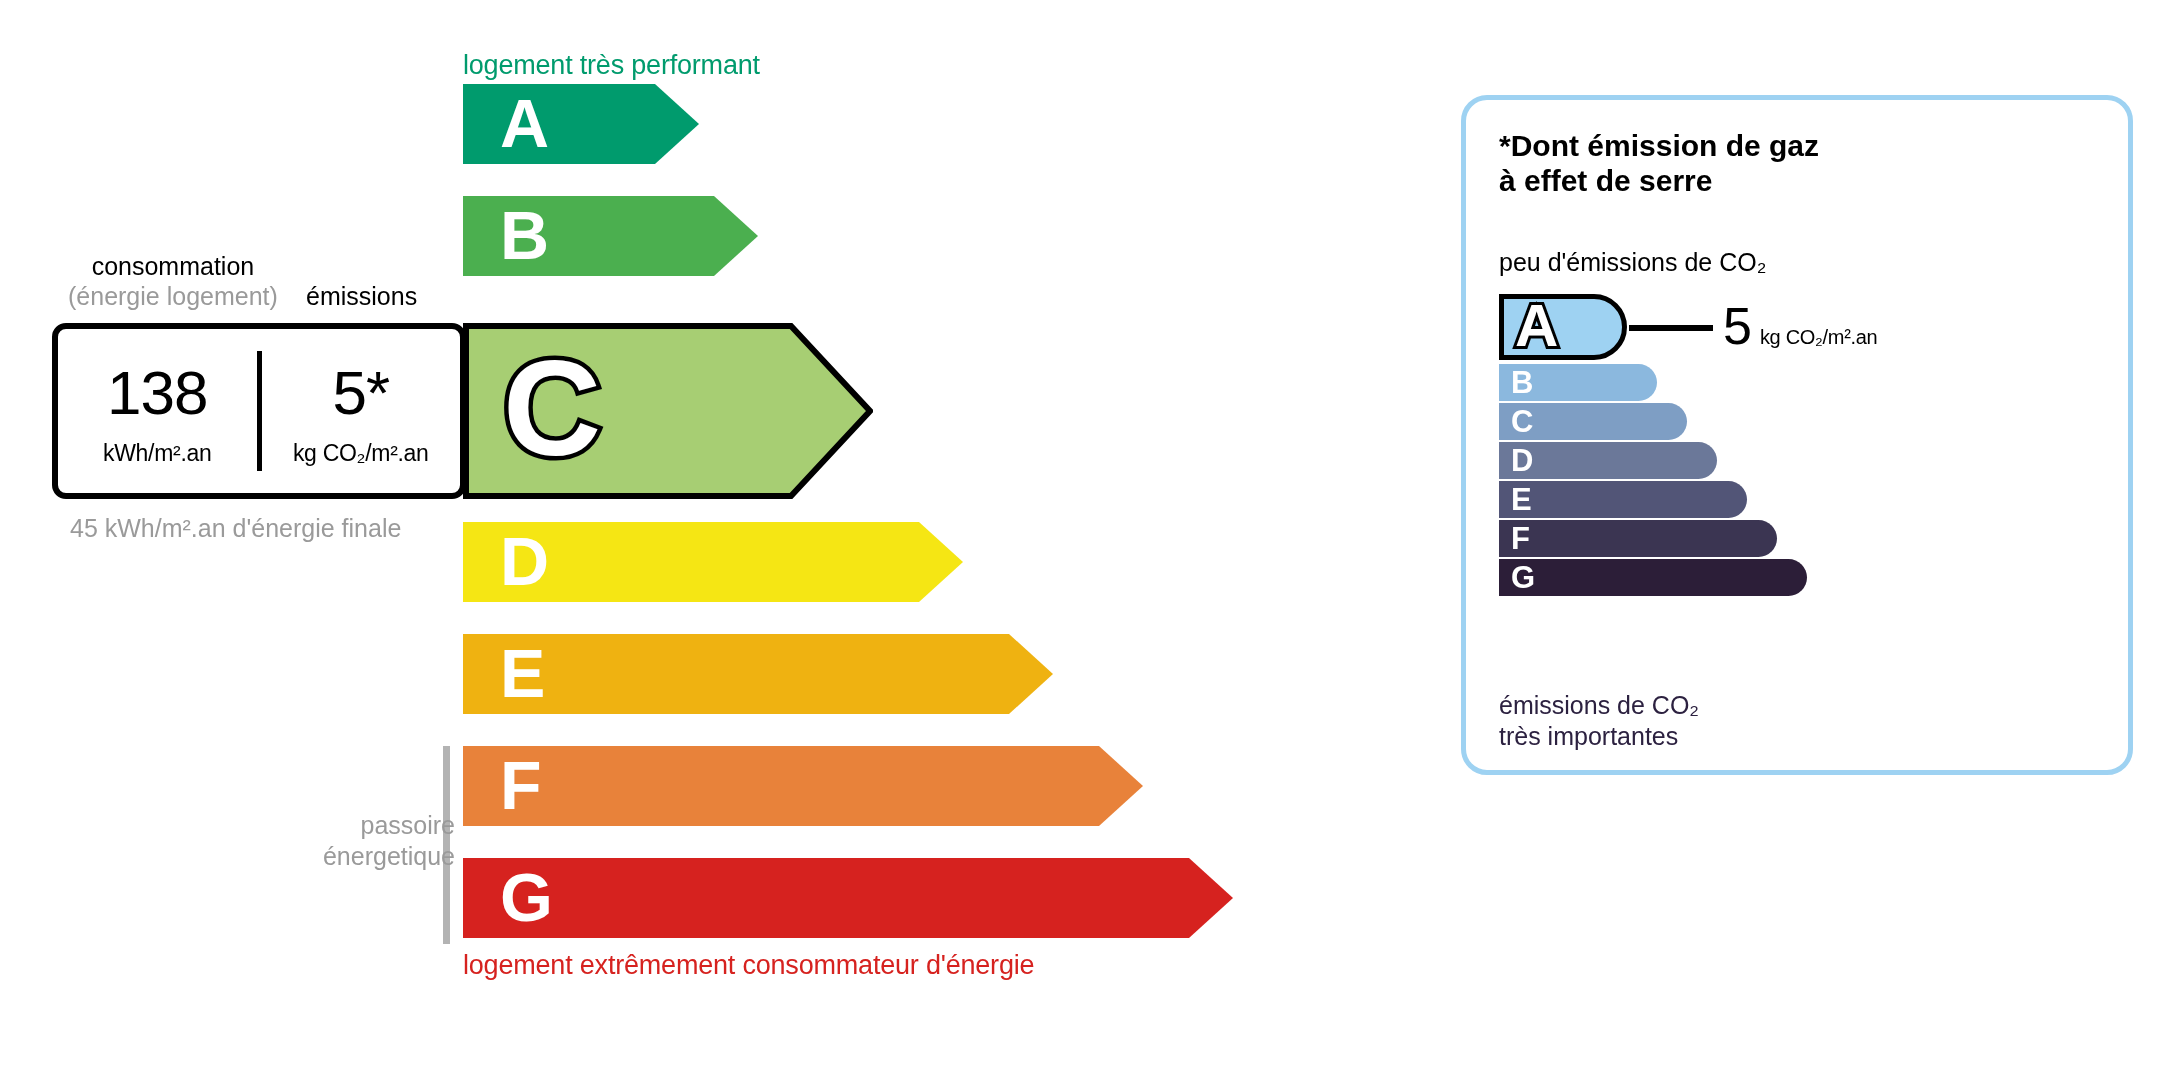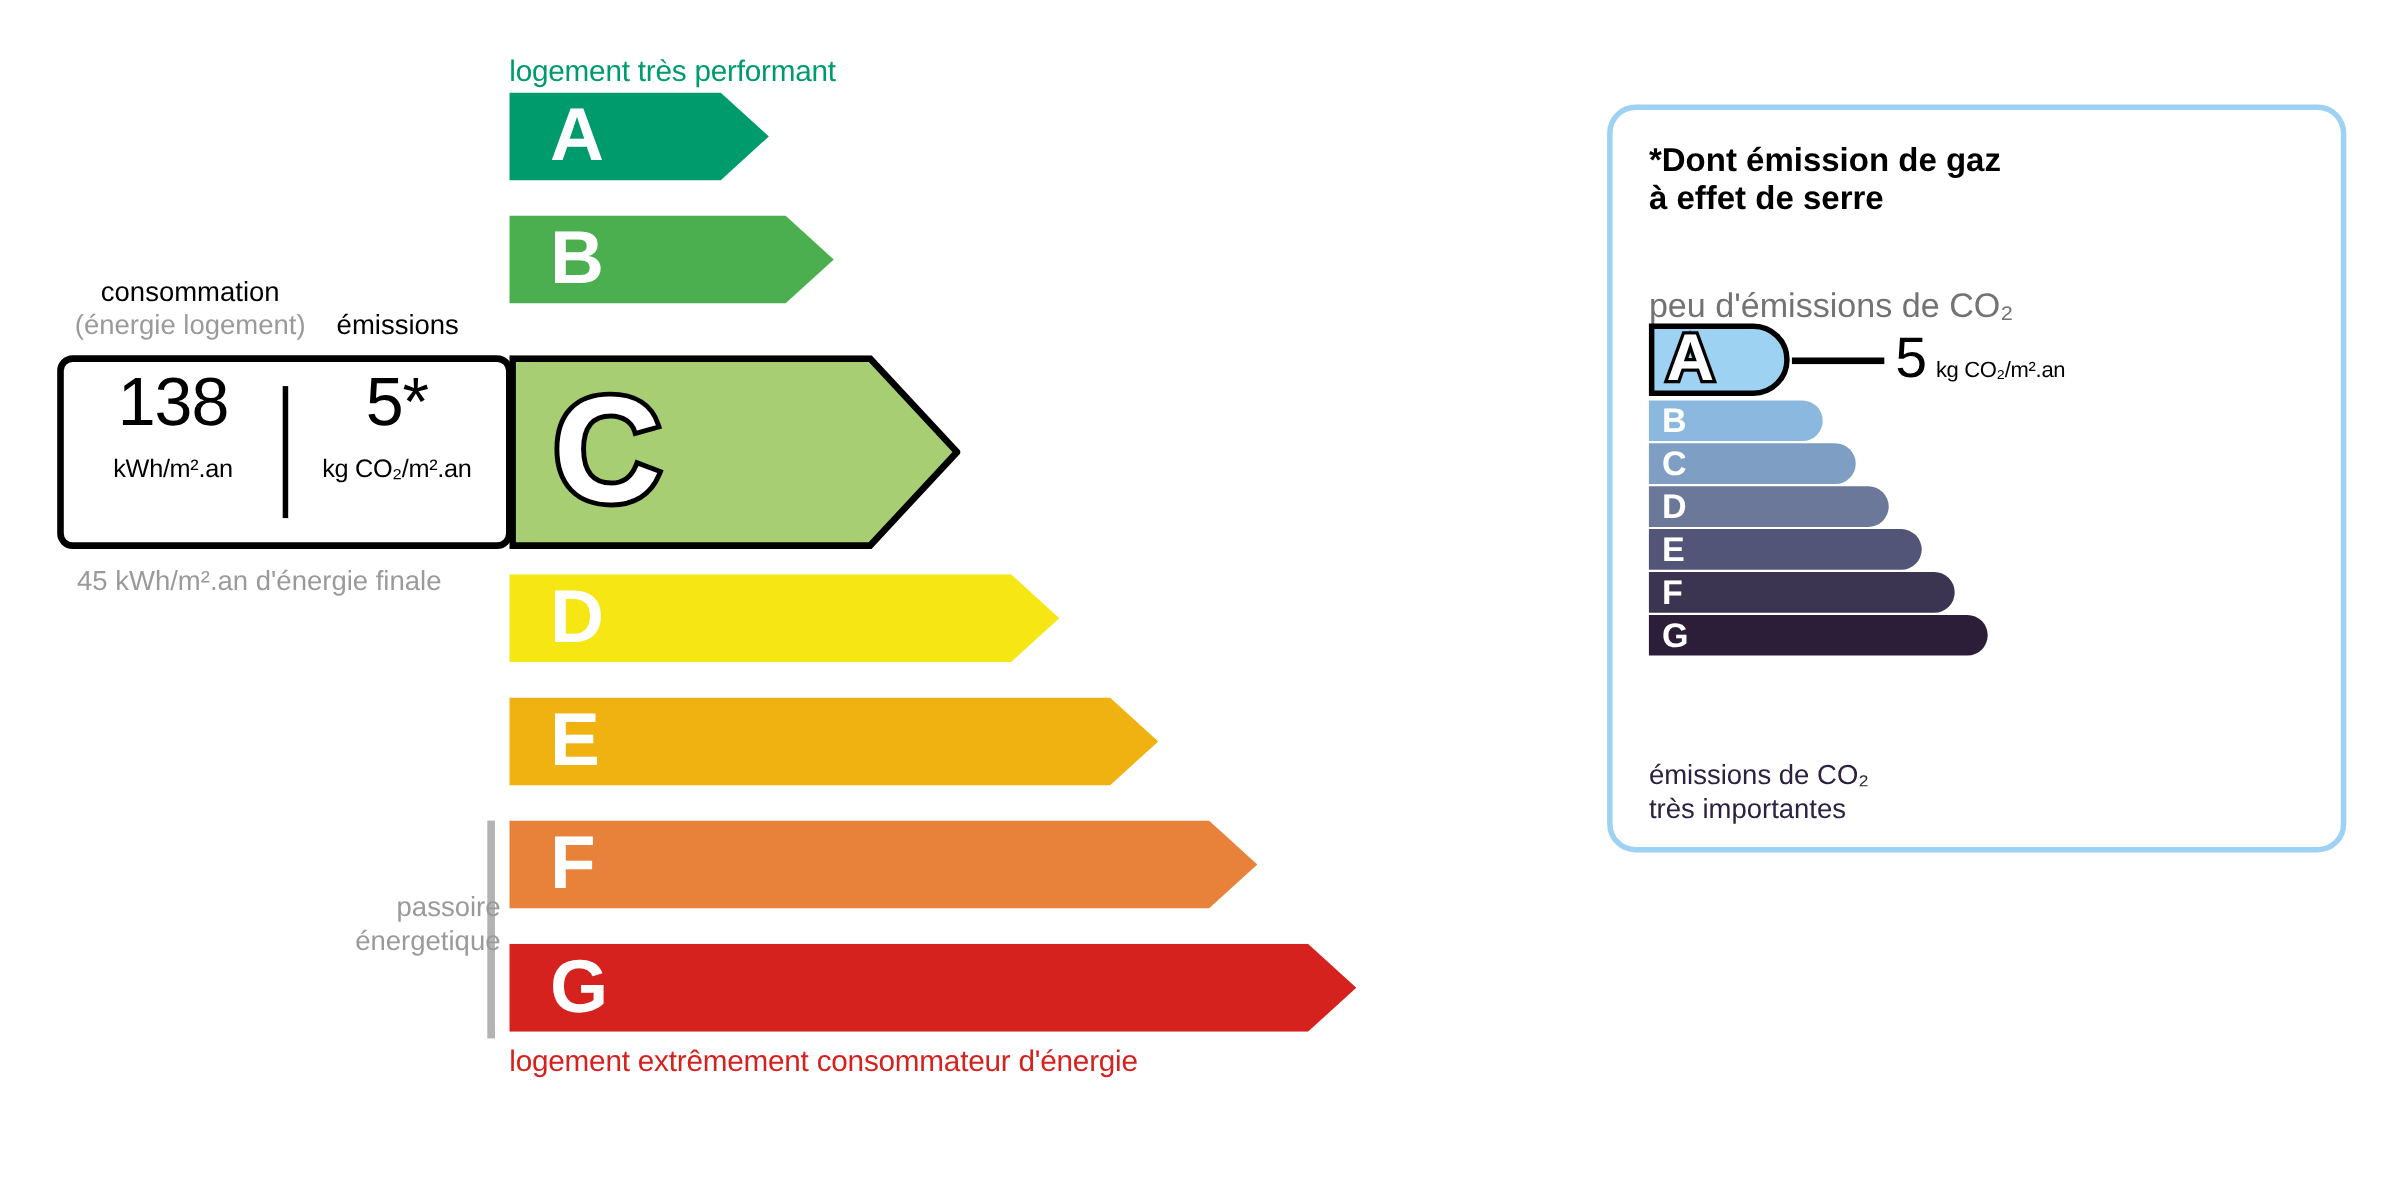--- a/index.html
+++ b/index.html
@@ -100,21 +100,21 @@
     box-sizing: border-box;
     display: flex;
     z-index: 5;
   }
   .vb-cell {
     flex: 1 1 0;
     position: relative;
     display: flex;
     flex-direction: column;
     align-items: center;
-    justify-content: flex-start;
+    justify-content: center;
     padding-top: 6px;
   }
   .vb-divider {
     width: 5px;
     background: #000000;
     margin: 22px 0;
     flex: 0 0 5px;
   }
   .vb-value {
     font-size: 62px;
@@ -195,23 +195,23 @@
     font-size: 30px;
     font-weight: bold;
     color: #000000;
     line-height: 1.18;
     font-family: "Liberation Sans Narrow", "Liberation Sans", sans-serif;
     white-space: pre-line;
   }
   #co2-top-caption {
     position: absolute;
     left: 33px;
-    top: 160px;
-    font-size: 31px;
-    color: #737373;
+    top: 148px;
+    font-size: 25px;
+    color: #000000;
     white-space: nowrap;
   }
   #co2-bars {
     position: absolute;
     left: 33px;
     top: 194px;
     width: 600px;
   }
   .co2-row {
     position: relative;

